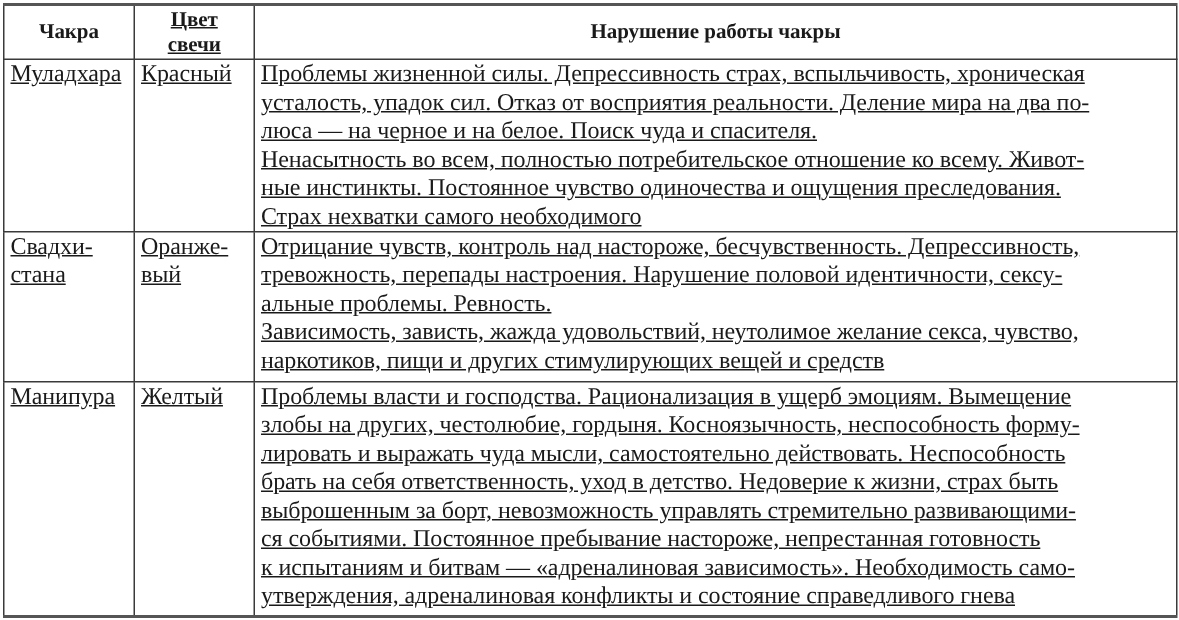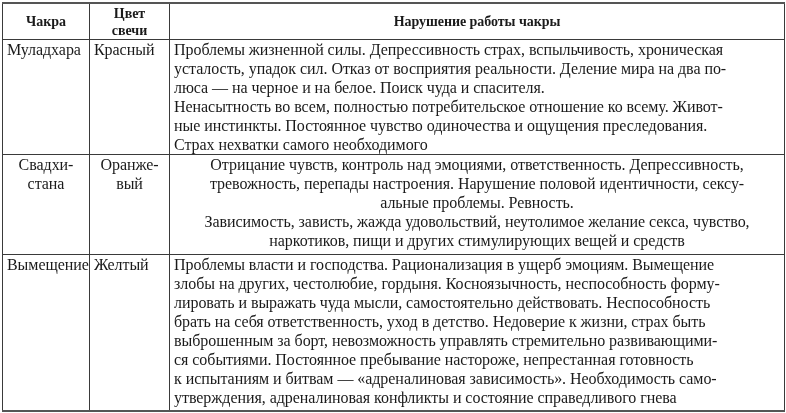--- a/index.html
+++ b/index.html
@@ -51,23 +51,24 @@
     padding-left: 3px;
     padding-right: 2px;
   }
   td.desc {
     padding-left: 4px;
     padding-right: 3px;
   }
   .line {
     display: block;
     white-space: nowrap;
+    text-decoration: underline;
   }
   .row-1 td { height: 113px; }
-  .row-2 td { height: 99px; text-align: center; }
+  .row-2 td { height: 99px; }
   .row-3 td { height: 155px; }
 </style>
 </head>
 <body>
 
 <table class="chakra-table">
   <colgroup>
     <col class="c1">
       <col class="c2">
       <col class="c3">
@@ -102,30 +103,30 @@
     <tr class="row-2">
       <td class="name">
         <span class="line">Свадхи-</span>
         <span class="line">стана</span>
       </td>
       <td class="color">
         <span class="line">Оранже-</span>
         <span class="line">вый</span>
       </td>
       <td class="desc">
-        <span class="line">Отрицание чувств, контроль над эмоциями, ответственность. Депрессивность,</span>
+        <span class="line">Отрицание чувств, контроль над настороже, бесчувственность. Депрессивность,</span>
         <span class="line">тревожность, перепады настроения. Нарушение половой идентичности, сексу-</span>
         <span class="line">альные проблемы. Ревность.</span>
         <span class="line">Зависимость, зависть, жажда удовольствий, неутолимое желание секса, чувство,</span>
         <span class="line">наркотиков, пищи и других стимулирующих вещей и средств</span>
       </td>
     </tr>
     <tr class="row-3">
       <td class="name">
-        <span class="line">Вымещение</span>
+        <span class="line">Манипура</span>
       </td>
       <td class="color">
         <span class="line">Желтый</span>
       </td>
       <td class="desc">
         <span class="line">Проблемы власти и господства. Рационализация в ущерб эмоциям. Вымещение</span>
         <span class="line">злобы на других, честолюбие, гордыня. Косноязычность, неспособность форму-</span>
         <span class="line">лировать и выражать чуда мысли, самостоятельно действовать. Неспособность</span>
         <span class="line">брать на себя ответственность, уход в детство. Недоверие к жизни, страх быть</span>
         <span class="line">выброшенным за борт, невозможность управлять стремительно развивающими-</span>

